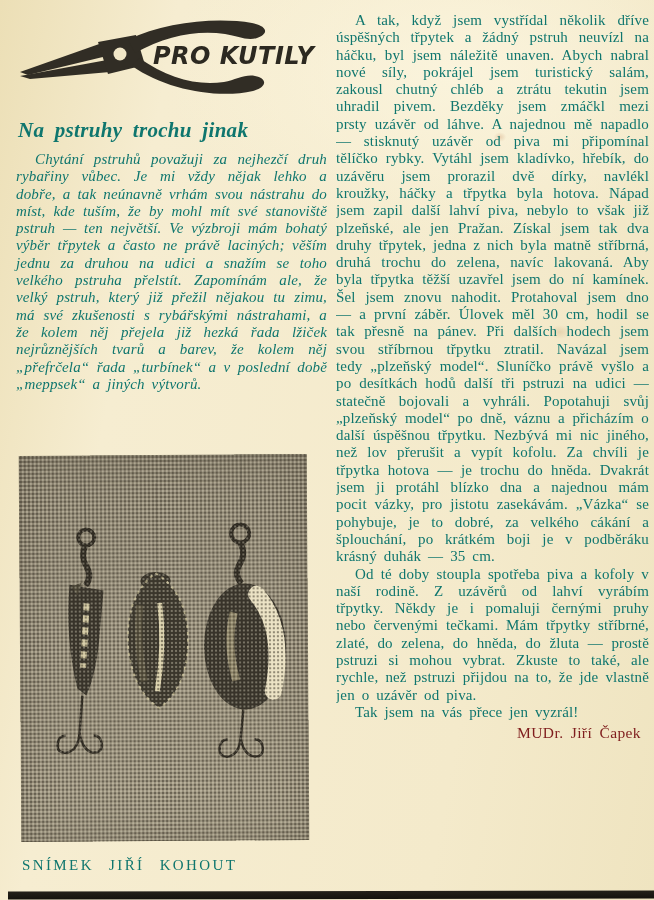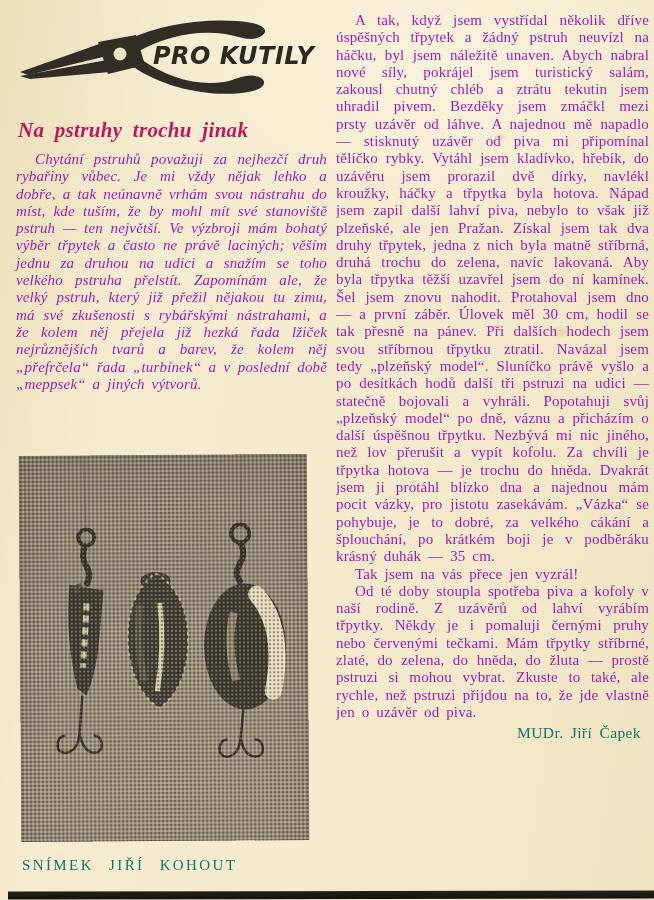--- a/index.html
+++ b/index.html
@@ -12,28 +12,28 @@
       linear-gradient(100deg,#ecdfb6,#f6edd1 22%,#f4eacb 72%,#efe4c0);
     font-family:"Liberation Serif", serif;
     color:#2e2b23;
   }
   .col-left{position:absolute;left:16px;top:16px;width:311px;font-style:italic;}
   .col-right{position:absolute;left:336px;top:12px;width:313px;height:862px;overflow:hidden;}
   .logo{position:relative;width:310px;height:86px;}
   .headline{
     margin:16px 0 8px 2px;
     font-size:21px;font-weight:bold;letter-spacing:.3px;word-spacing:5px;
-    color:#be185d;
+    color:#0f766e;
   }
   .body-text p{
     margin:0;text-align:justify;
     font-size:15px;line-height:17.3px;
     word-spacing:3px;letter-spacing:.15px;
     text-indent:19px;
-    color:#a21caf;
+    color:#0f766e;
   }
   .photo{
     position:absolute;left:20px;top:455px;width:288px;height:386px;
     background:
       radial-gradient(#6e675600 0 0),
       linear-gradient(168deg,#8c8471,#958d7a 45%,#9e9681);
     box-shadow:inset 0 0 0 1px rgba(70,63,45,.35), inset 0 0 40px rgba(60,52,38,.25);
     transform:rotate(-.4deg);
   }
   .photo::after{
@@ -44,21 +44,21 @@
     background-size:4px 4px,4px 4px;
     background-position:0 0,2px 2px;
   }
   .photo svg{position:absolute;inset:0;}
   .caption{
     position:absolute;left:22px;top:857px;
     font-size:15px;letter-spacing:2.4px;word-spacing:9px;color:#0f766e;
   }
   .byline{
     text-align:right;padding-right:8px;margin-top:3px;
-    font-size:15.5px;letter-spacing:.4px;word-spacing:3px;color:#0f766e;
+    font-size:15.5px;letter-spacing:.4px;word-spacing:3px;color:#7f1d1d;
   }
   .bottom-rule{
     position:absolute;left:8px;top:891px;width:646px;height:8px;
     background:linear-gradient(180deg,#24211a,#14120d);
     transform:rotate(-.1deg);
   }
 </style>
 </head>
 <body>
 
@@ -126,18 +126,18 @@
       <path d="M220,284 q-2,16 -12,18 q-10,1 -9,-9 q1,-8 8,-8" fill="none" stroke="#2c2820" stroke-width="2.5"></path>
       <path d="M220,284 q3,16 13,18 q10,1 9,-9 q-1,-8 -8,-8" fill="none" stroke="#2c2820" stroke-width="2.5"></path>
     </g>
   </svg>
 </div>
 
 <div class="caption">SNÍMEK JIŘÍ KOHOUT</div>
 
 <div class="col-right body-text">
   <p>A tak, když jsem vystřídal několik dříve úspěšných třpytek a žádný pstruh neuvízl na háčku, byl jsem náležitě unaven. Abych nabral nové síly, pokrájel jsem turistický salám, zakousl chutný chléb a ztrátu tekutin jsem uhradil pivem. Bezděky jsem zmáčkl mezi prsty uzávěr od láhve. A najednou mě napadlo — stisknutý uzávěr od piva mi připomínal tělíčko rybky. Vytáhl jsem kladívko, hřebík, do uzávěru jsem prorazil dvě dírky, navlékl kroužky, háčky a třpytka byla hotova. Nápad jsem zapil další lahví piva, nebylo to však již plzeňské, ale jen Pražan. Získal jsem tak dva druhy třpytek, jedna z nich byla matně stříbrná, druhá trochu do zelena, navíc lakovaná. Aby byla třpytka těžší uzavřel jsem do ní kamínek. Šel jsem znovu nahodit. Protahoval jsem dno — a první záběr. Úlovek měl 30 cm, hodil se tak přesně na pánev. Při dalších hodech jsem svou stříbrnou třpytku ztratil. Navázal jsem tedy „plzeňský model“. Sluníčko právě vyšlo a po desítkách hodů další tři pstruzi na udici — statečně bojovali a vyhráli. Popotahuji svůj „plzeňský model“ po dně, váznu a přicházím o další úspěšnou třpytku. Nezbývá mi nic jiného, než lov přerušit a vypít kofolu. Za chvíli je třpytka hotova — je trochu do hněda. Dvakrát jsem ji protáhl blízko dna a najednou mám pocit vázky, pro jistotu zasekávám. „Vázka“ se pohybuje, je to dobré, za velkého cákání a šplouchání, po krátkém boji je v podběráku krásný duhák — 35 cm.</p>
+  <p>Od té doby stoupla spotřeba piva a kofoly v naší rodině. Z uzávěrů od lahví vyrábím třpytky. Někdy je i pomaluji černými pruhy nebo červenými tečkami. Mám třpytky stříbrné, zlaté, do zelena, do hněda, do žluta — prostě pstruzi si mohou vybrat. Zkuste to také, ale rychle, než pstruzi přijdou na to, že jde vlastně jen o uzávěr od piva.</p>
   <p>Tak jsem na vás přece jen vyzrál!</p>
-  <p>Od té doby stoupla spotřeba piva a kofoly v naší rodině. Z uzávěrů od lahví vyrábím třpytky. Někdy je i pomaluji černými pruhy nebo červenými tečkami. Mám třpytky stříbrné, zlaté, do zelena, do hněda, do žluta — prostě pstruzi si mohou vybrat. Zkuste to také, ale rychle, než pstruzi přijdou na to, že jde vlastně jen o uzávěr od piva.</p>
   <div class="byline">MUDr. Jiří Čapek</div>
 </div>
 
 <div class="bottom-rule"></div>
 
 </body></html>

